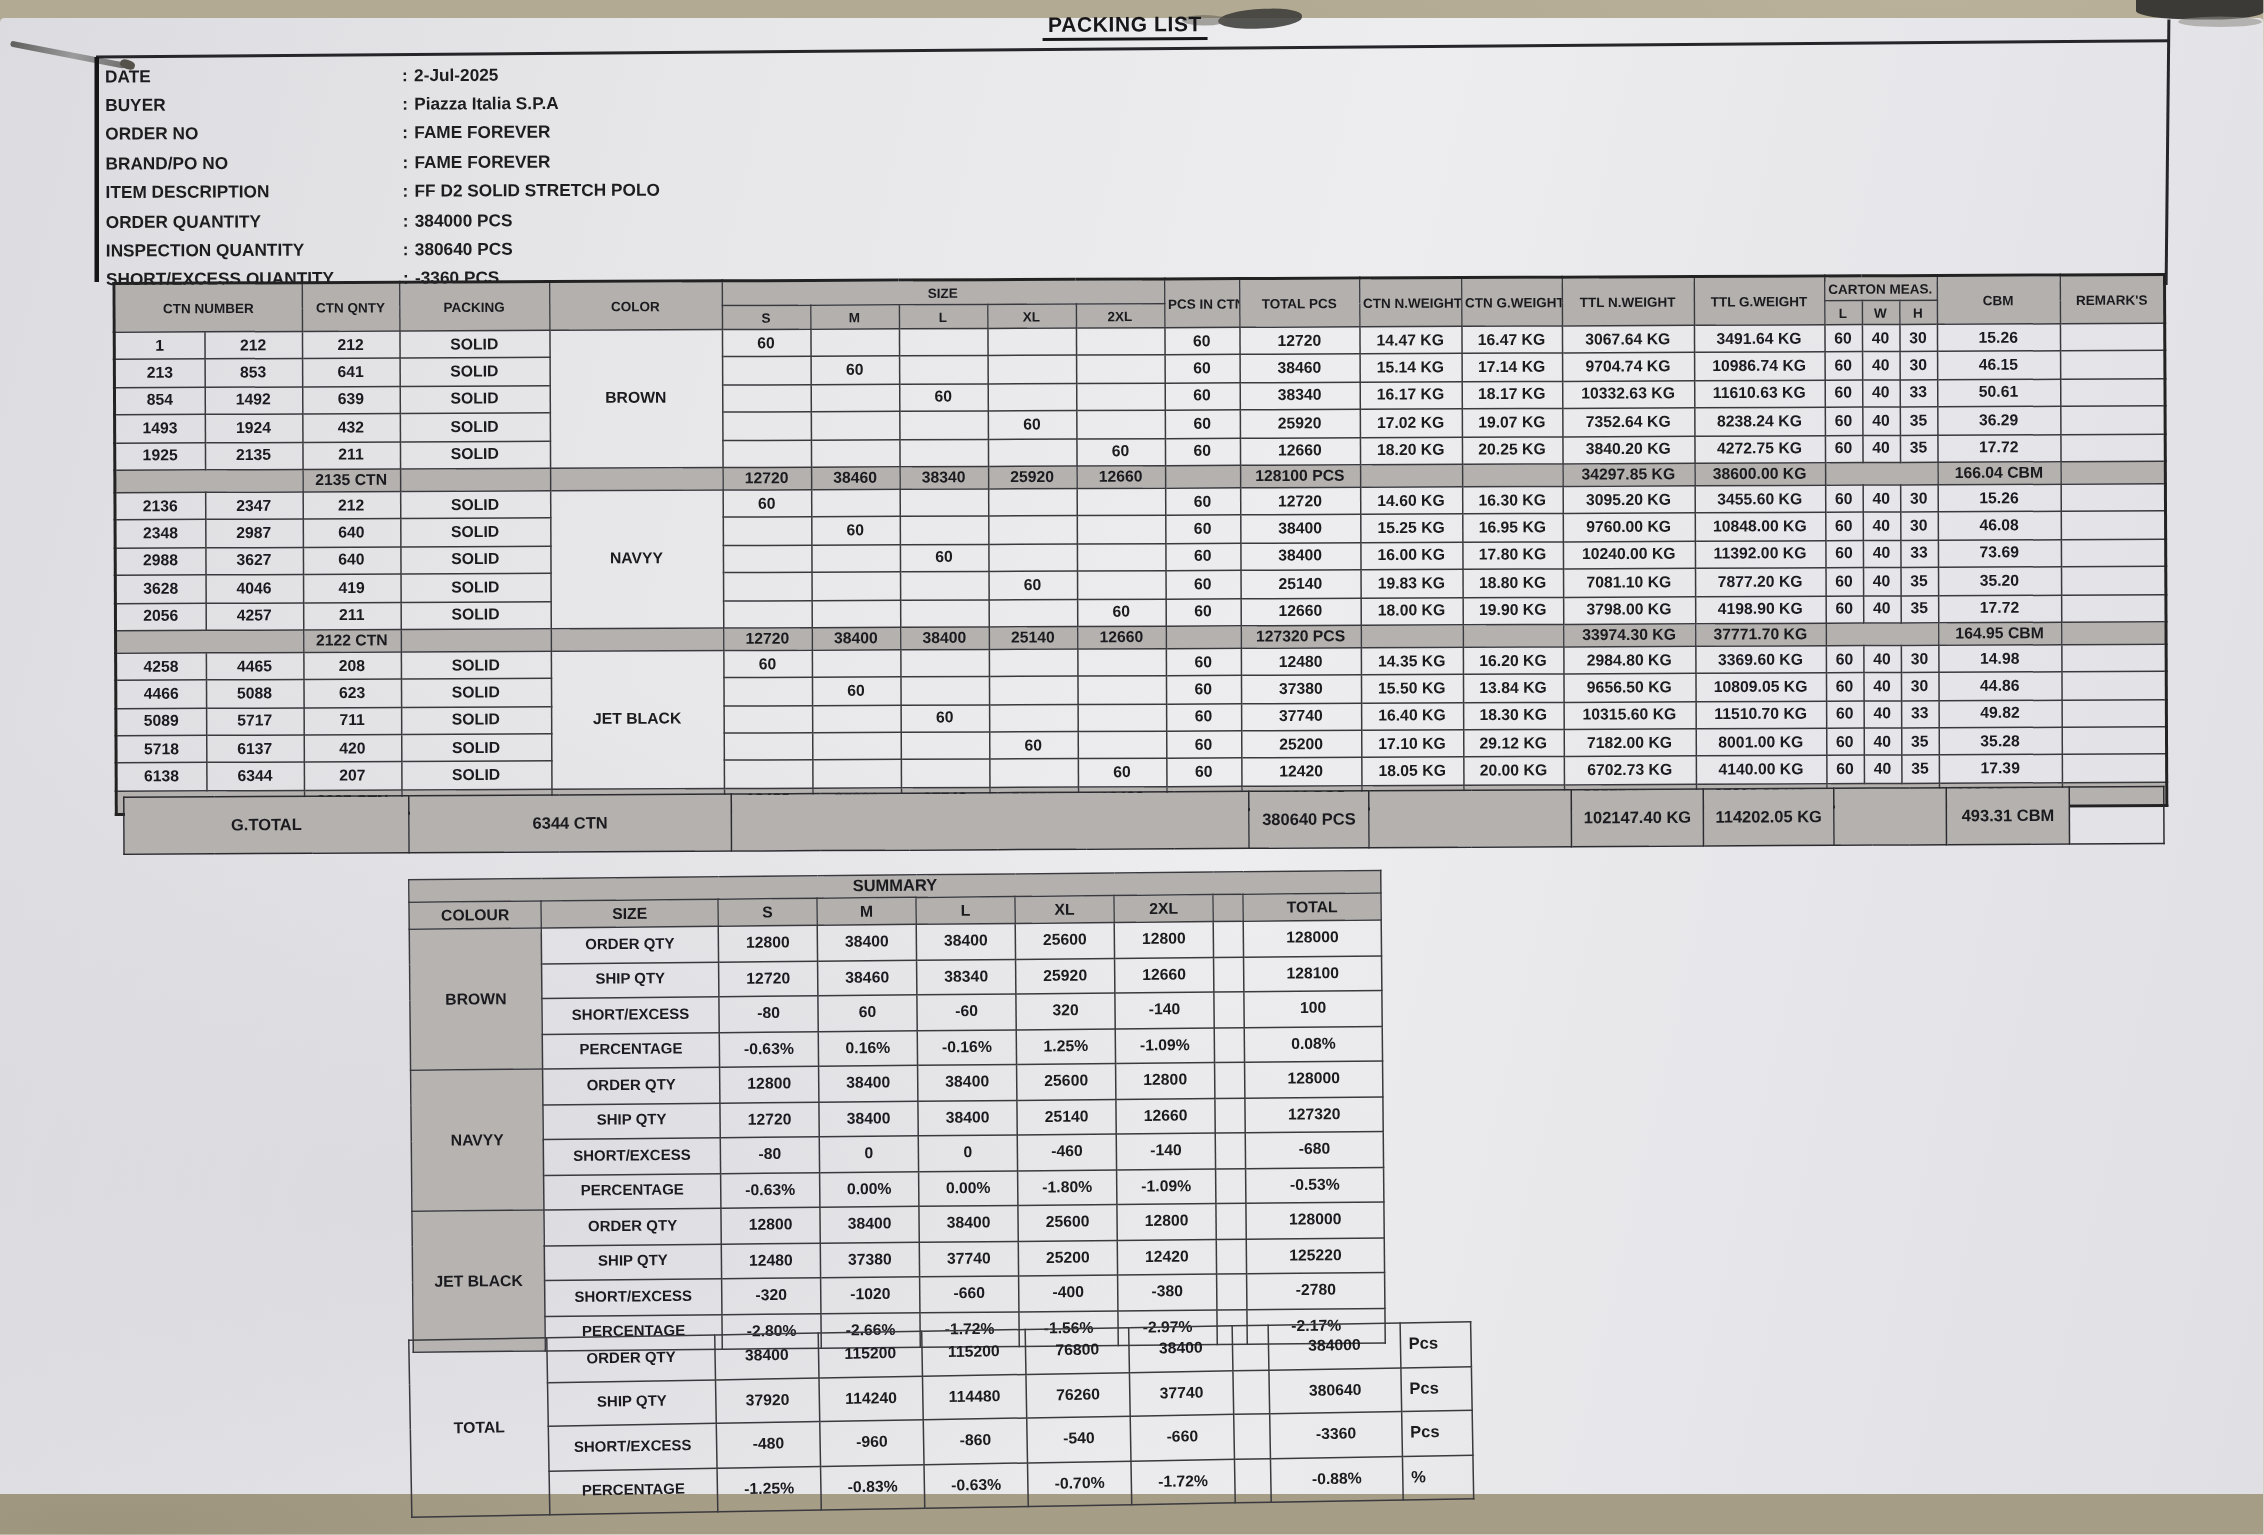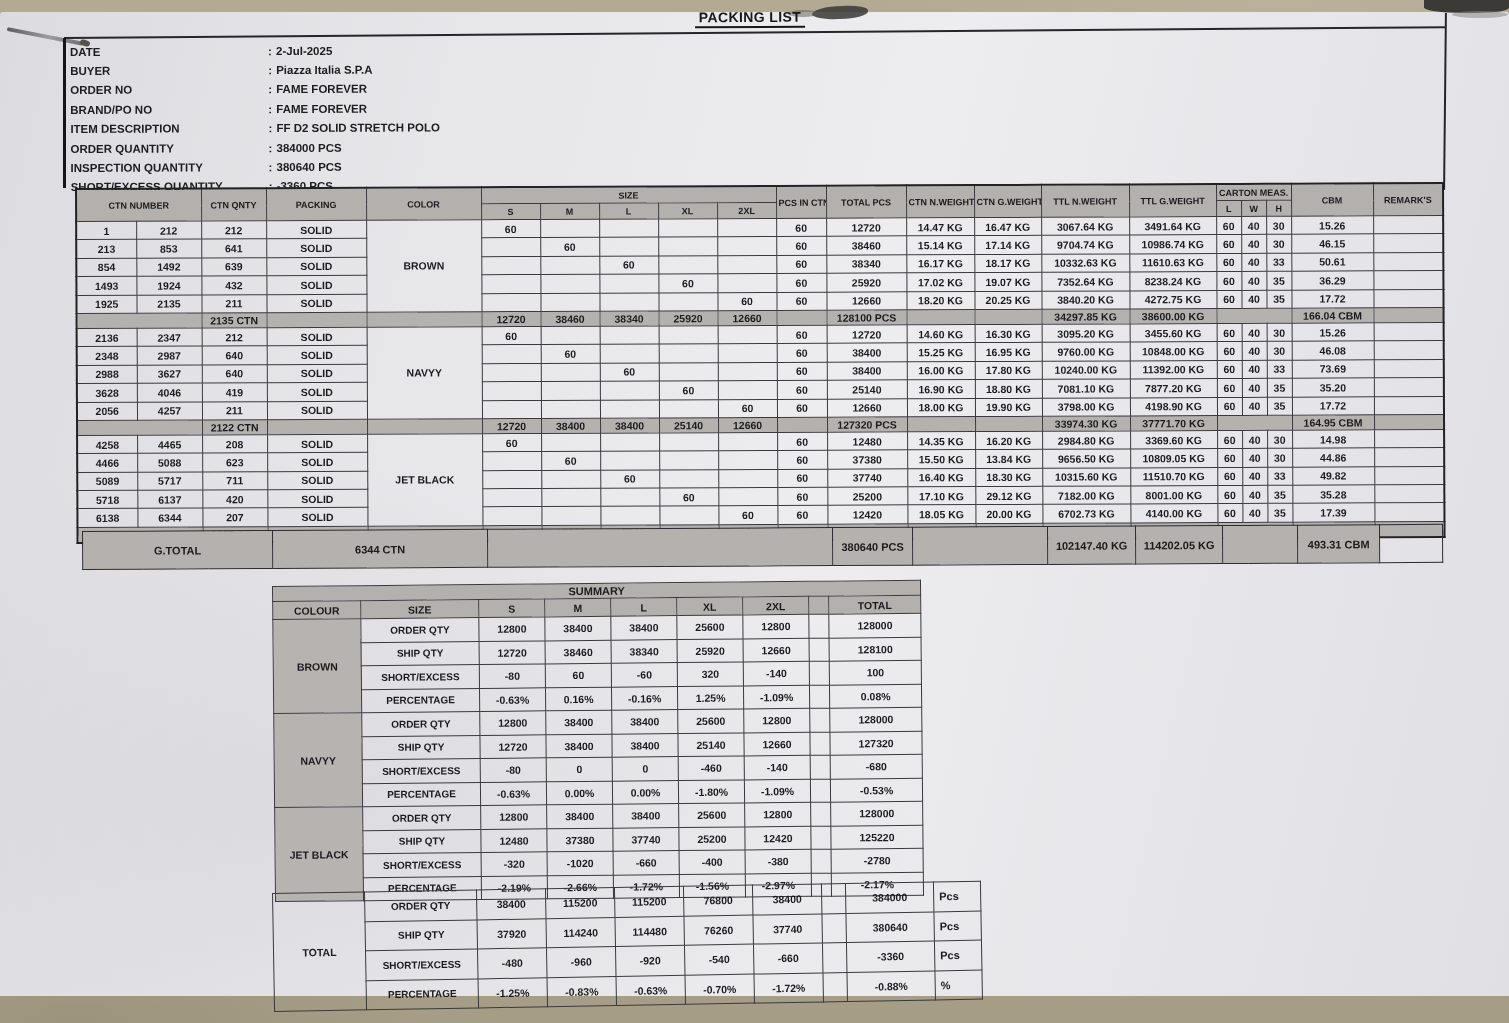--- a/index.html
+++ b/index.html
@@ -393,21 +393,21 @@
         <td>4046</td>
         <td>419</td>
         <td>SOLID</td>
         <td></td>
         <td></td>
         <td></td>
         <td>60</td>
         <td></td>
         <td>60</td>
         <td>25140</td>
-        <td>16.90 KG</td>
+        <td>19.83 KG</td>
         <td>18.80 KG</td>
         <td>7081.10 KG</td>
         <td>7877.20 KG</td>
         <td>60</td>
         <td>40</td>
         <td>35</td>
         <td>35.20</td>
         <td></td>
       </tr>
       <tr>
@@ -763,21 +763,21 @@
         <td>-320</td>
         <td>-1020</td>
         <td>-660</td>
         <td>-400</td>
         <td>-380</td>
         <td></td>
         <td>-2780</td>
       </tr>
       <tr>
         <td class="rowlabel">PERCENTAGE</td>
-        <td>-2.19%</td>
+        <td>-2.80%</td>
         <td>-2.66%</td>
         <td>-1.72%</td>
         <td>-1.56%</td>
         <td>-2.97%</td>
         <td></td>
         <td>-2.17%</td>
       </tr>
     </tbody>
 </table>
 
@@ -815,21 +815,21 @@
         <td>76260</td>
         <td>37740</td>
         <td></td>
         <td>380640</td>
         <td class="unit">Pcs</td>
       </tr>
       <tr>
         <td class="rowlabel">SHORT/EXCESS</td>
         <td>-480</td>
         <td>-960</td>
-        <td>-920</td>
+        <td>-860</td>
         <td>-540</td>
         <td>-660</td>
         <td></td>
         <td>-3360</td>
         <td class="unit">Pcs</td>
       </tr>
       <tr>
         <td class="rowlabel">PERCENTAGE</td>
         <td>-1.25%</td>
         <td>-0.83%</td>

